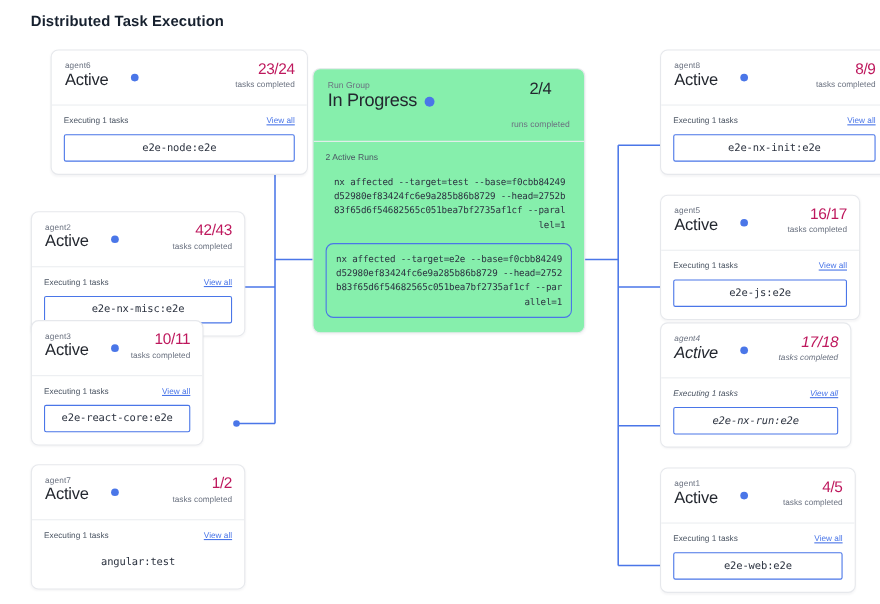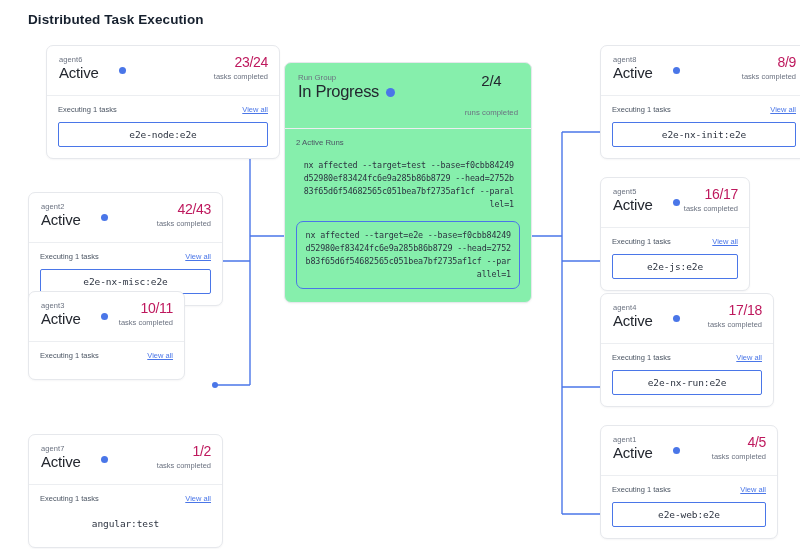--- a/index.html
+++ b/index.html
@@ -234,23 +234,24 @@
         <div class="head-right">
           <div class="ratio">10/11</div>
           <div class="ratio-label">tasks completed</div>
         </div>
       </div>
       <div class="card-body">
         <div class="body-top">
           <span class="exec-label">Executing 1 tasks</span>
           <span class="view-all">View all</span>
         </div>
-      </div>
-    </div>
-    <div class="card" style="left: 28px; top: 434px; width: 195px;">
+        <div class="task-pill">e2e-react-core:e2e</div>
+      </div>
+    </div>
+    <div class="card" style="left: 28px; top: 422px; width: 195px;">
       <div class="card-head">
         <div class="head-left">
           <div class="agent-name">agent7</div>
           <div class="status-row">
             <span class="status-text">Active</span>
             <span class="status-dot"></span>
           </div>
         </div>
         <div class="head-right">
           <div class="ratio">1/2</div>
@@ -282,21 +283,21 @@
         </div>
       </div>
       <div class="card-body">
         <div class="body-top">
           <span class="exec-label">Executing 1 tasks</span>
           <span class="view-all">View all</span>
         </div>
         <div class="task-pill">e2e-nx-init:e2e</div>
       </div>
     </div>
-    <div class="card" style="left: 600px; top: 177px; width: 150px;">
+    <div class="card" style="left: 600px; top: 177px; width: 182px;">
       <div class="card-head">
         <div class="head-left">
           <div class="agent-name">agent5</div>
           <div class="status-row">
             <span class="status-text">Active</span>
             <span class="status-dot"></span>
           </div>
         </div>
         <div class="head-right">
           <div class="ratio">16/17</div>
@@ -304,21 +305,21 @@
         </div>
       </div>
       <div class="card-body">
         <div class="body-top">
           <span class="exec-label">Executing 1 tasks</span>
           <span class="view-all">View all</span>
         </div>
         <div class="task-pill">e2e-js:e2e</div>
       </div>
     </div>
-    <div class="card" style="left: 600px; top: 293px; width: 174px;">
+    <div class="card" style="left: 600px; top: 293px; width: 174px; font-style: italic;">
       <div class="card-head">
         <div class="head-left">
           <div class="agent-name">agent4</div>
           <div class="status-row">
             <span class="status-text">Active</span>
             <span class="status-dot"></span>
           </div>
         </div>
         <div class="head-right">
           <div class="ratio">17/18</div>

